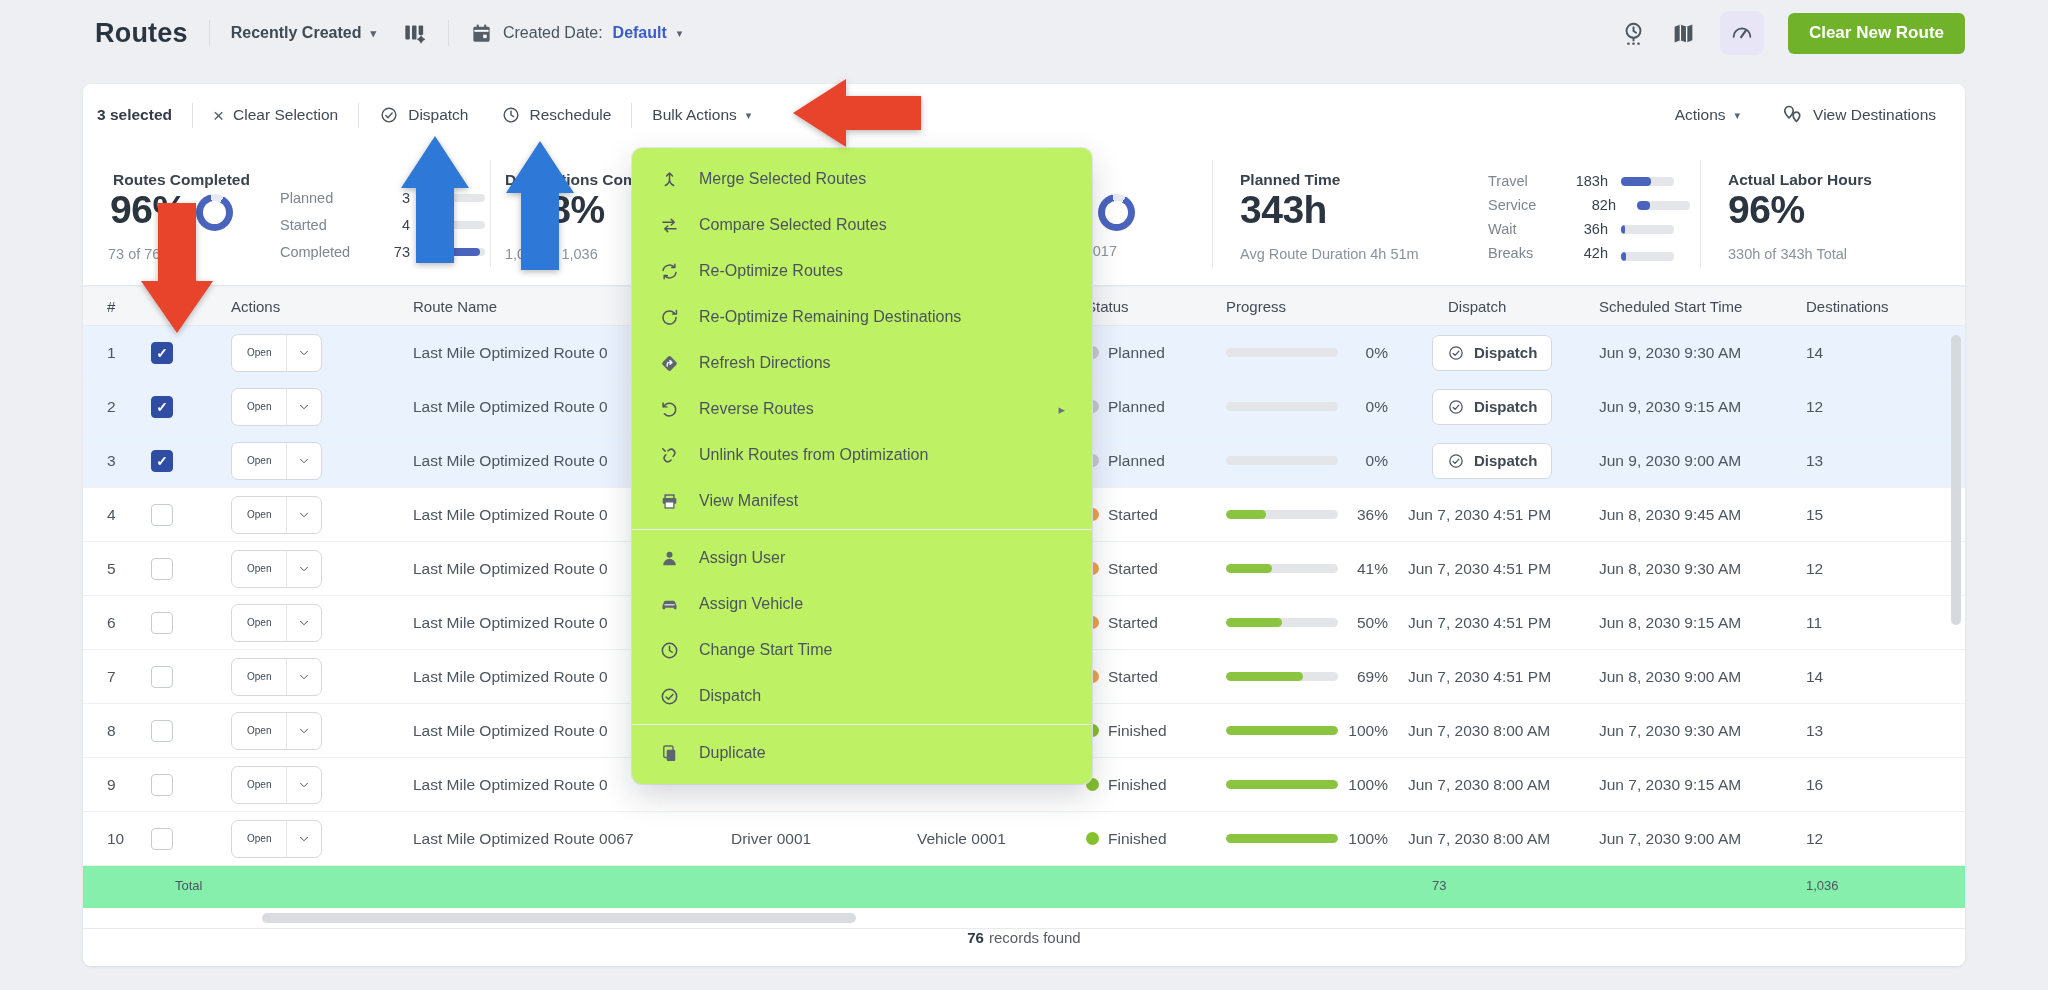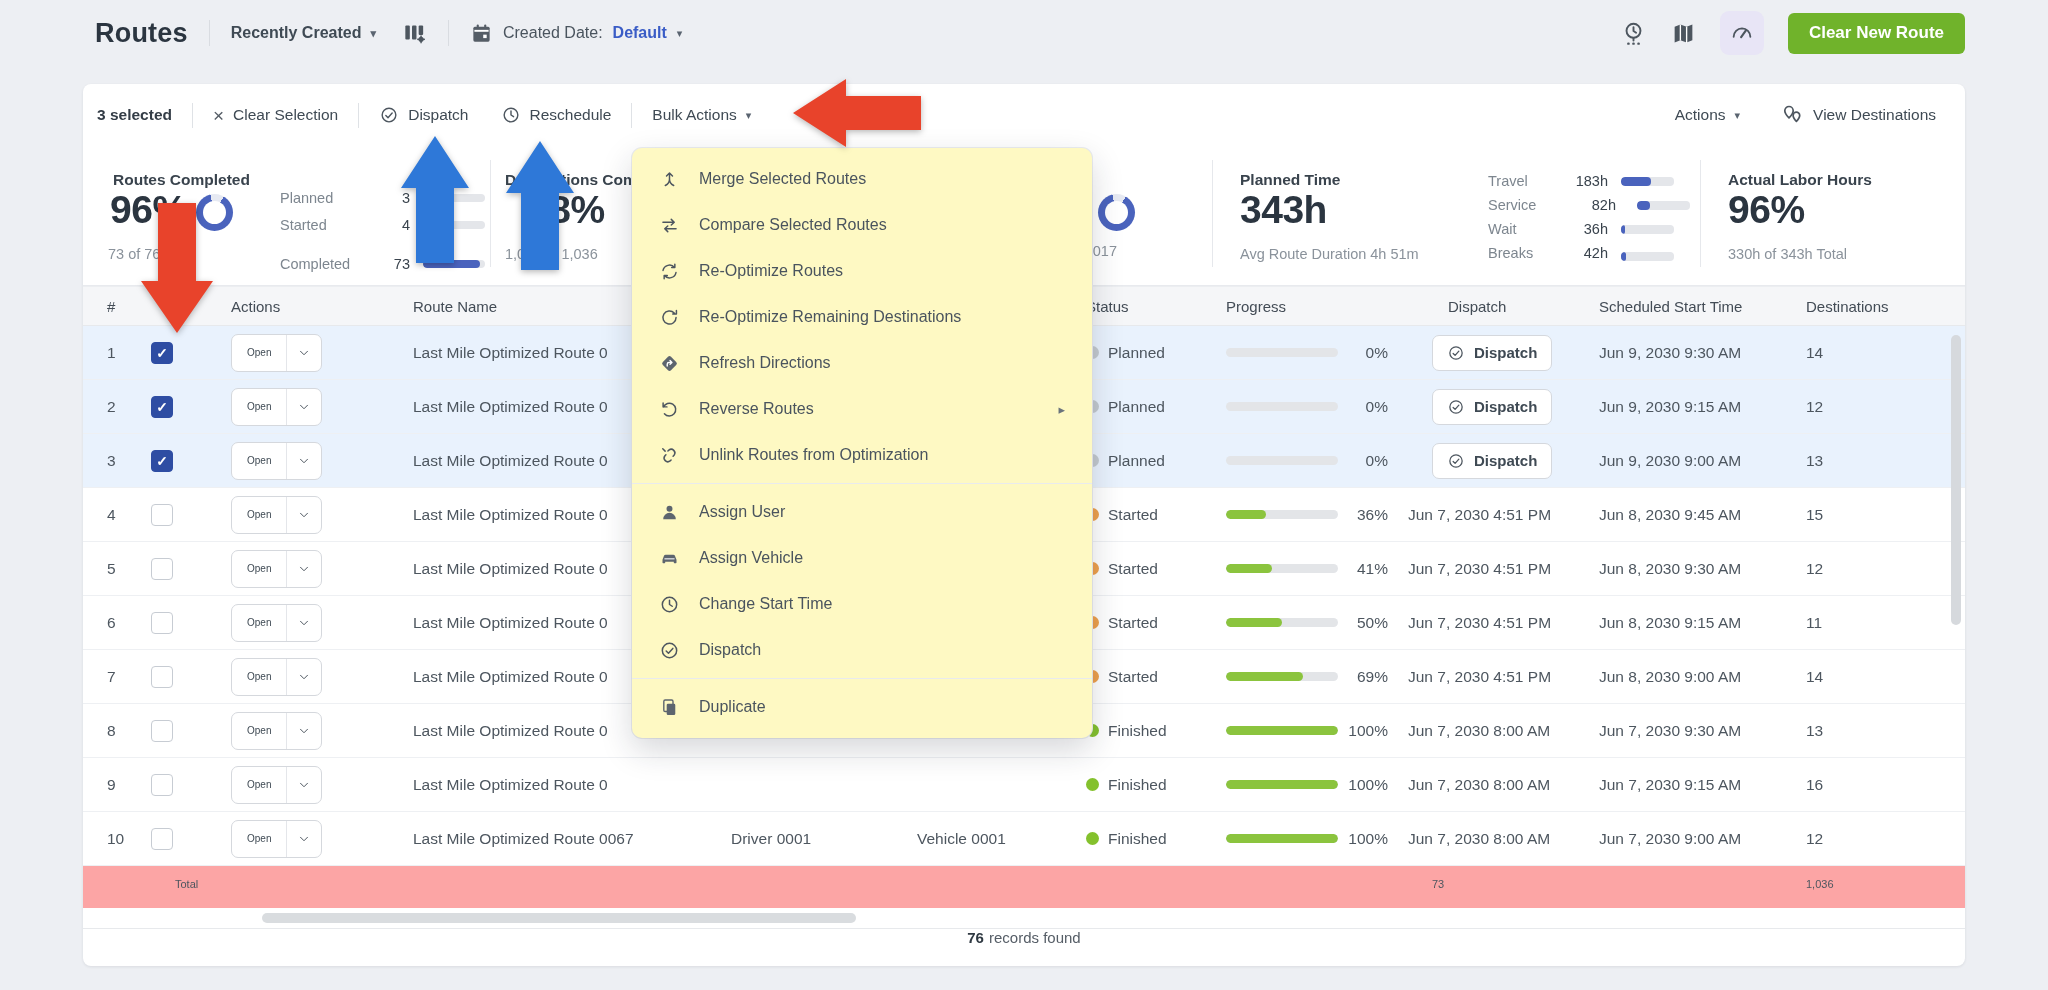--- a/index.html
+++ b/index.html
@@ -63,30 +63,30 @@
   .checkbox{width:22px;height:22px;border:1.5px solid #c7ccd3;border-radius:4px;background:#fff;margin-left:8px;cursor:pointer}
   .checkbox.on{background:#2e4da3;border-color:#2e4da3;color:#fff;display:flex;align-items:center;justify-content:center;font-size:14px;font-weight:700}
   .openbtn{display:inline-flex;height:38px;border:1px solid #d5d8dd;border-radius:7px;background:#fff;overflow:hidden;cursor:pointer}
   .open-main{padding:0 15px;display:flex;align-items:center;font-size:10px;font-weight:500;color:#3f4a54}
   .open-chev{width:35px;border-left:1px solid #e4e6ea;display:flex;align-items:center;justify-content:center}
   .dot{width:13px;height:13px;border-radius:50%;flex:none}
   .ptrack{width:112px;height:9px;border-radius:5px;background:#e3e5e8;overflow:hidden;flex:none}
   .pfill{height:100%;border-radius:5px;background:#8bc43e}
   .ppct{width:44px;text-align:right}
   .dispatch-btn{height:36px;margin-left:24px;border:1px solid #d5d8dd;border-radius:7px;background:#fff;display:inline-flex;align-items:center;gap:9px;padding:0 14px;font-size:15px;font-weight:600;color:#3f4a54;cursor:pointer}
-  .total-row{position:relative;height:42px;background:#fca5a5;font-size:11px;color:#4d565f}
+  .total-row{position:relative;height:42px;background:#86efac;font-size:13px;color:#4d565f}
   .total-row span{position:absolute;top:12px}
   .hscroll{position:relative;height:20px}
   .hthumb{position:absolute;left:179px;top:5px;width:594px;height:10px;border-radius:5px;background:#d9dcdf;cursor:pointer}
   .tfoot{height:38px;border-top:1px solid #e7e9ec;display:flex;justify-content:center;font-size:15px;color:#555d66}
   .tfoot b{color:#2f3942;margin-right:5px}
   .vscroll{position:absolute;right:4px;top:251px;width:10px;height:290px;border-radius:5px;background:#d6d9dd;cursor:pointer}
 
   
-  .menu{position:absolute;left:632px;top:148px;width:460px;background:#fef9c3;border-radius:10px;padding:8px 0;
+  .menu{position:absolute;left:632px;top:148px;width:460px;background:#bef264;border-radius:10px;padding:8px 0;
         box-shadow:0 12px 32px rgba(25,35,50,.18),0 0 0 1px #eceef1;z-index:5}
   .mi{display:flex;align-items:center;height:46px;padding:0 27px;gap:19px;font-size:16px;color:#4a545e;cursor:pointer}
   .mi .mic{width:21px;height:21px;flex:none}
   .msep{height:1px;background:#e9ebee;margin:5px 0}
   .sub-caret{margin-left:auto;color:#6a737c;font-size:13px}
 
   .arrows{position:absolute;left:0;top:0;pointer-events:none;z-index:9;filter:drop-shadow(0 2px 3px rgba(0,0,0,.28))}
 </style>
 </head>
 <body>
@@ -210,21 +210,21 @@
               <span class="mini-fill" style="display:block;width:15%"></span>
             </span>
           </div>
           <div class="mini-row" style="left: 197px; top: 71px;">
             <span class="ml">Started</span>
             <span class="mv">4</span>
     <span class="mini-track">
               <span class="mini-fill" style="display:block;width:20%"></span>
             </span>
           </div>
-          <div class="mini-row" style="left: 197px; top: 110px;">
+          <div class="mini-row" style="left: 197px; top: 98px;">
             <span class="ml">Completed</span>
             <span class="mv">73</span>
     <span class="mini-track">
               <span class="mini-fill" style="display:block;width:92%"></span>
             </span>
           </div>
         </div>
 
       <div class="st-div" style="left:407px"></div>
 
@@ -665,20 +665,28 @@
         </svg>
       <span>Reverse Routes</span>
       <span class="sub-caret">▸</span>
     </div>
     <div class="mi">
       <svg class="mic ic" viewBox="0 0 24 24">
           <path d="m10.2 6.9 1.1-1.1a4.2 4.2 0 0 1 5.9 5.9l-1.1 1.1M13.8 17.1l-1.1 1.1a4.2 4.2 0 0 1-5.9-5.9l1.1-1.1M4.3 4.3 7 7"></path>
         </svg>
       <span>Unlink Routes from Optimization</span>
     </div>
+    <div class="mi">
+      <svg class="mic" viewBox="0 0 24 24">
+        <path d="M7 8V4.5h10V8" stroke="#5d656e" fill="none" stroke-width="1.7"></path>
+        <rect x="4.2" y="8" width="15.6" height="6.6" rx="1.2" fill="#5d656e"></rect>
+        <rect x="7" y="12.4" width="10" height="7" fill="#fff" stroke="#5d656e" stroke-width="1.5"></rect>
+      </svg>
+      <span>View Manifest</span>
+    </div>
     <div class="msep"></div>
     <div class="mi">
       <svg class="mic" viewBox="0 0 24 24">
           <g fill="#5d656e">
             <circle cx="12" cy="7.6" r="3.4"></circle>
             <path d="M4.8 19.6a7.2 7.2 0 0 1 14.4 0z"></path>
           </g>
         </svg>
       <span>Assign User</span>
     </div>

